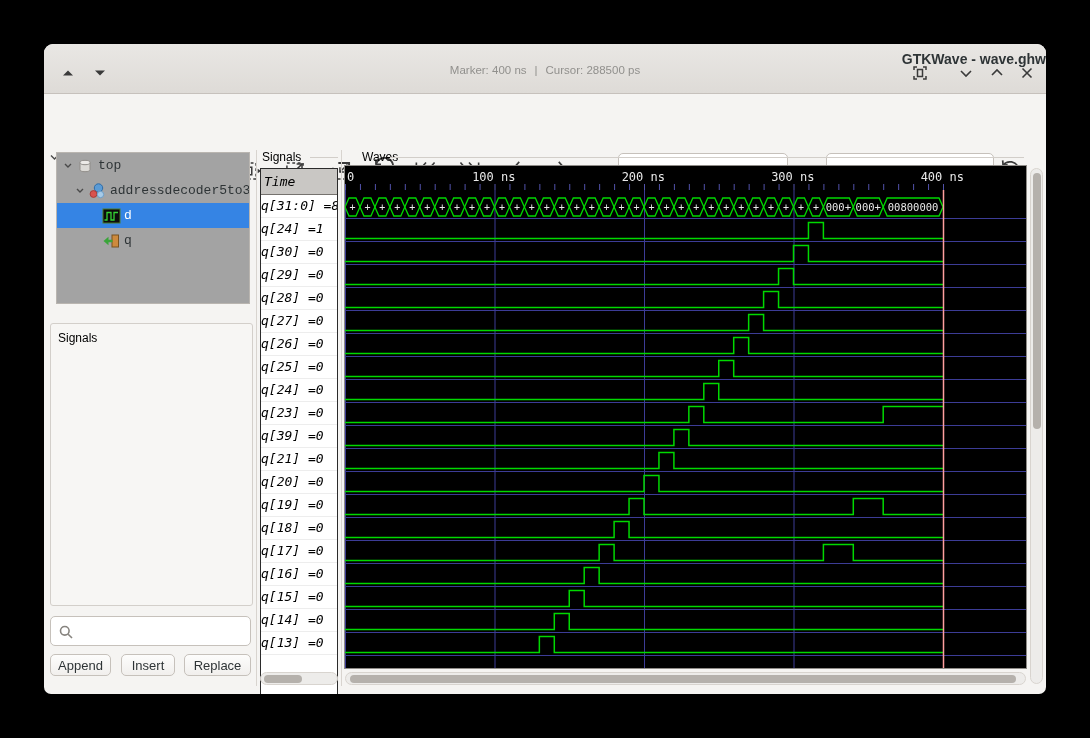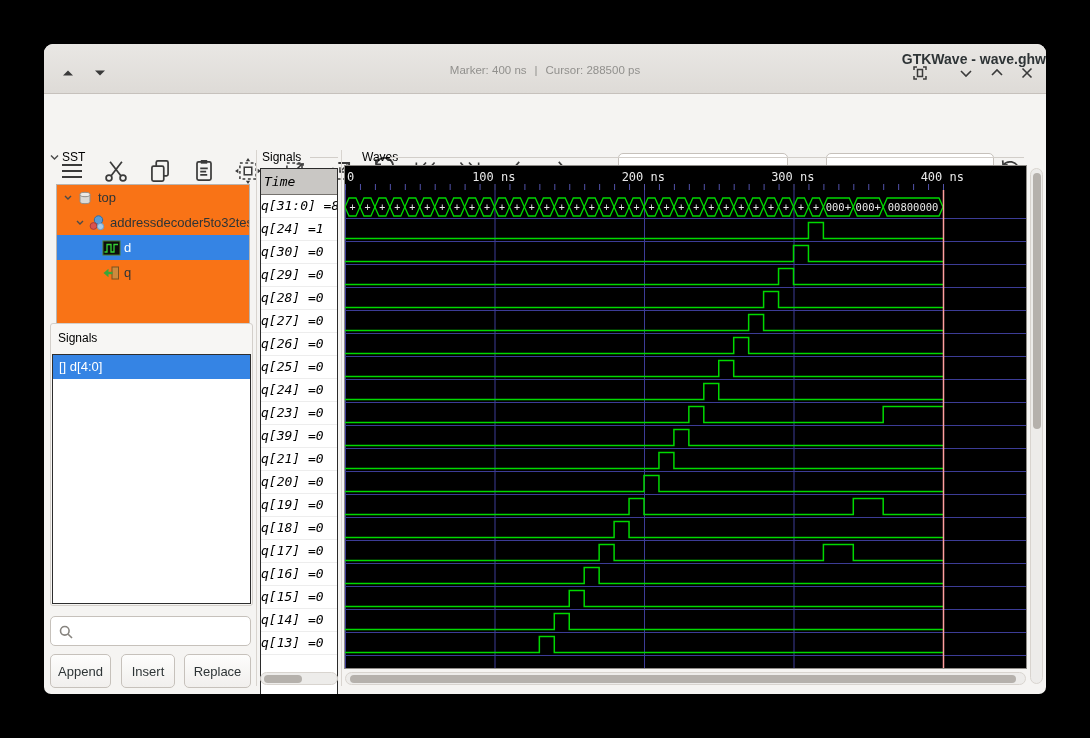--- a/index.html
+++ b/index.html
@@ -23,38 +23,38 @@
   .ibtn svg{display:block;}
   .tool-label{position:absolute;top:70px;font-size:13.5px;color:#2e3436;}
   .tool-input{position:absolute;top:59px;height:36px;width:170px;box-sizing:border-box;
     border:1px solid #c6c1bb;border-radius:5px;background:#fff;font-size:13.5px;color:#2e3436;
     padding:0 10px;font-family:"Liberation Sans",sans-serif;outline:none;}
   
   .vsep{position:absolute;top:106px;bottom:8px;width:1px;background:#d8d4cf;}
   .pane-label{position:absolute;font-size:12px;color:#000000;height:16px;line-height:16px;}
   .frame-line{position:absolute;height:1px;background:#d2cec9;}
   
-  .tree{position:absolute;left:12px;top:140px;width:194px;height:152px;background:#f97316;
-    border:1px solid #b9b5b0;box-sizing:border-box;overflow:hidden;}
+  .tree{position:absolute;left:12px;top:108px;width:194px;height:152px;background:#a3a3a3;
+    border:1px solid #b9b5b0;box-sizing:border-box;overflow:hidden;font-family:Liberation Mono, monospace;}
   .tree-row{position:relative;height:25px;line-height:25px;font-size:13px;color:#2e3436;
     white-space:nowrap;overflow:hidden;display:flex;align-items:center;}
   .tree-row.selected{background:#3584e4;color:#fff;}
   .tree-row .exp{width:14px;display:inline-flex;justify-content:center;flex:none;}
   .tree-row .ticon{width:20px;display:inline-flex;justify-content:center;flex:none;}
   .tree-row .tlabel{padding-left:3px;}
   .frame{position:absolute;background:#f7f6f4;border:1px solid #d3cfca;border-radius:3px;box-sizing:border-box;}
   .siglist{position:absolute;left:8px;top:310px;width:199px;height:250px;background:#fff;
     border:1px solid #2e2e2e;box-sizing:border-box;}
   .siglist-row{height:24px;line-height:24px;font-size:13px;padding-left:6px;color:#fff;background:#3584e4;}
   .search{position:absolute;left:6px;top:572px;width:201px;height:30px;box-sizing:border-box;
     border:1px solid #c6c1bb;border-radius:5px;background:#fff;}
   .search input{position:absolute;left:28px;top:1px;width:165px;height:26px;border:none;outline:none;
     font-size:13px;font-family:"Liberation Sans",sans-serif;background:transparent;color:#2e3436;}
   .search svg{position:absolute;left:7px;top:7px;}
-  .gbtn{position:absolute;top:610px;height:34px;box-sizing:border-box;border:1px solid #c6c1bb;
+  .gbtn{position:absolute;top:610px;height:22px;box-sizing:border-box;border:1px solid #c6c1bb;
     border-radius:5px;background:linear-gradient(#fdfdfc,#f1efed);font-size:13px;color:#2e3436;
     font-family:"Liberation Sans",sans-serif;}
   
   .namebox{position:absolute;left:216px;top:124px;width:78px;height:588px;background:#fff;
     border:1px solid #2b2b2b;box-sizing:border-box;overflow:hidden;font-style:italic;}
   .namebox .hdr{height:26px;line-height:25px;background:#c9c7c4;border-bottom:1px solid #75726e;
     box-sizing:border-box;font-family:"DejaVu Sans Mono","Liberation Mono",monospace;
     font-size:13px;color:#000;padding-left:3px;}
   .sig-row{height:23px;line-height:22px;box-sizing:border-box;border-bottom:1px solid #ededed;
     font-family:"DejaVu Sans Mono","Liberation Mono",monospace;font-size:13px;color:#000;
@@ -263,23 +263,20 @@
             <line x1="6" y1="8" x2="10.5" y2="8" stroke="#3aa53a" stroke-width="2.4"></line>
             <polygon points="6.5,3.8 1.5,8 6.5,12.2" fill="#3aa53a"></polygon>
           </svg>
         </span>
       <span class="tlabel">q</span>
     </div>
   </div>
 
   <div class="frame" style="left:6px;top:279px;width:203px;height:283px"></div>
   <span class="pane-label" style="left:14px;top:286px">Signals</span>
-  <div class="siglist">
-    <div class="siglist-row">[] d[4:0]</div>
-  </div>
 
   <div class="search">
     <svg width="16" height="16" viewBox="0 0 16 16" fill="none" stroke="#87847f" stroke-width="1.6">
         <circle cx="6.8" cy="6.8" r="4.3"></circle>
         <line x1="10.2" y1="10.2" x2="14" y2="14"></line>
       </svg>
     <input value="" style="">
   </div>
   <button class="gbtn" style="left:6px;width:61px">Append</button>
   <button class="gbtn" style="left:77px;width:54px">Insert</button>

